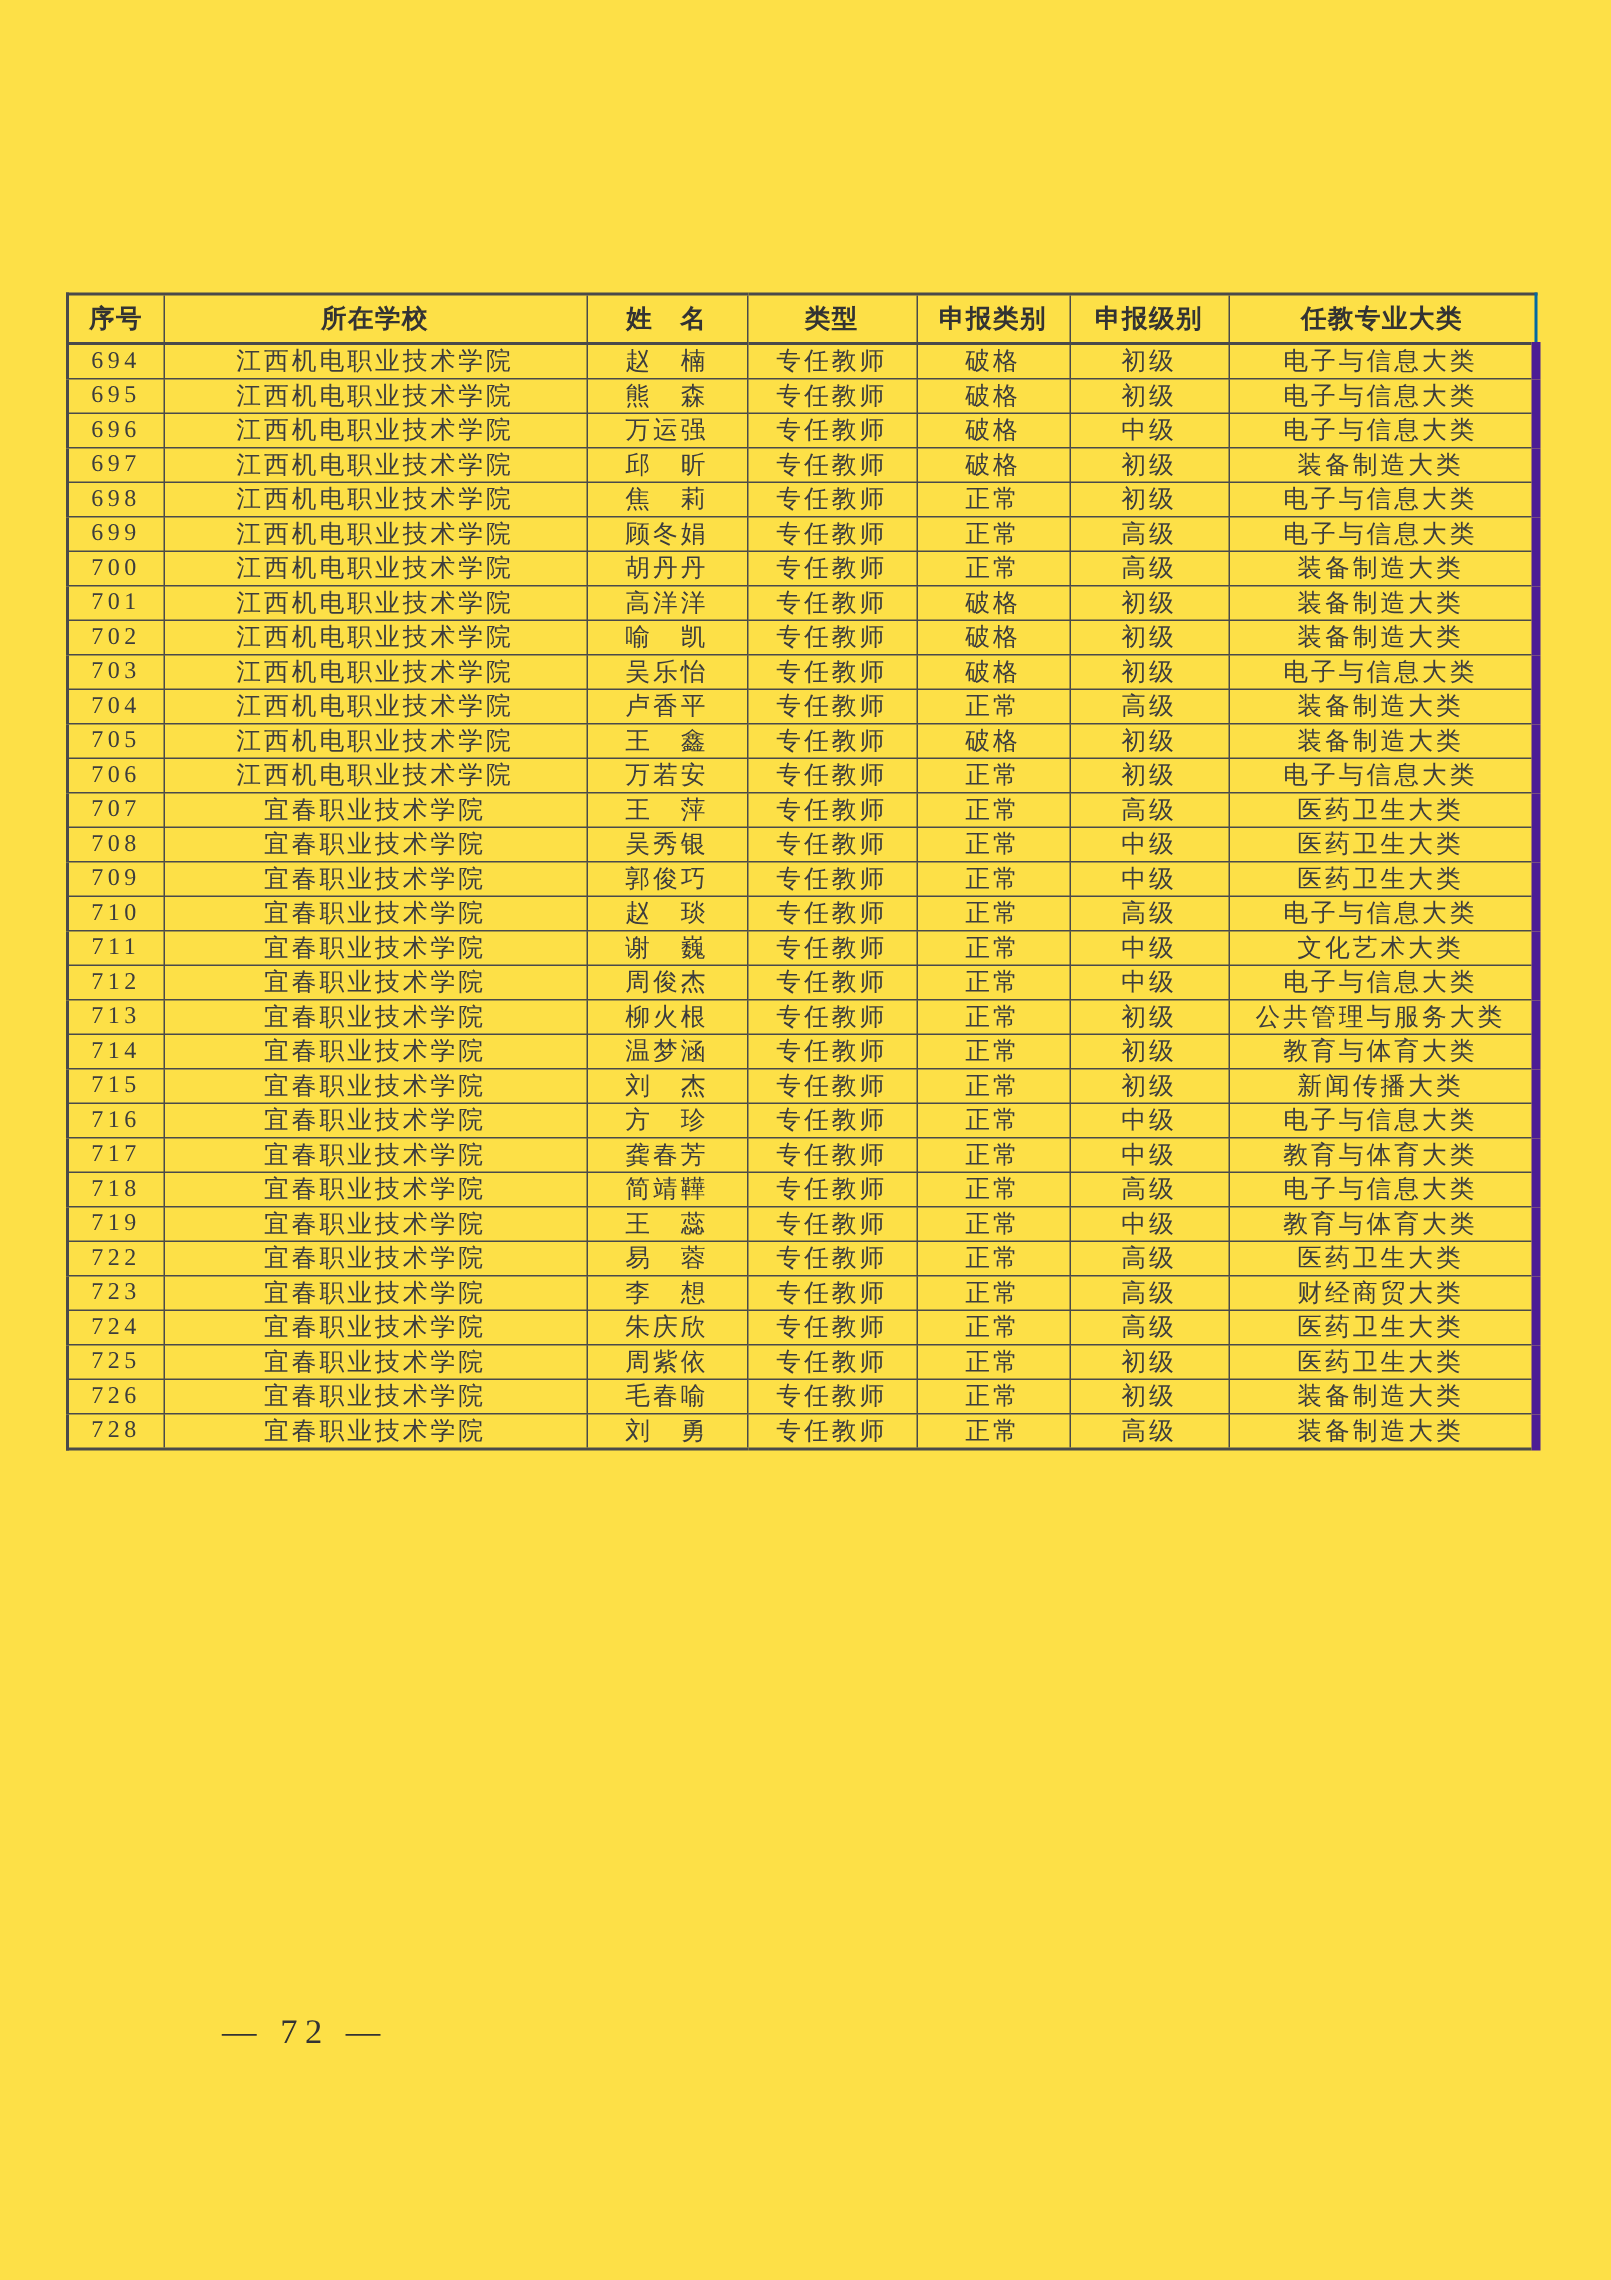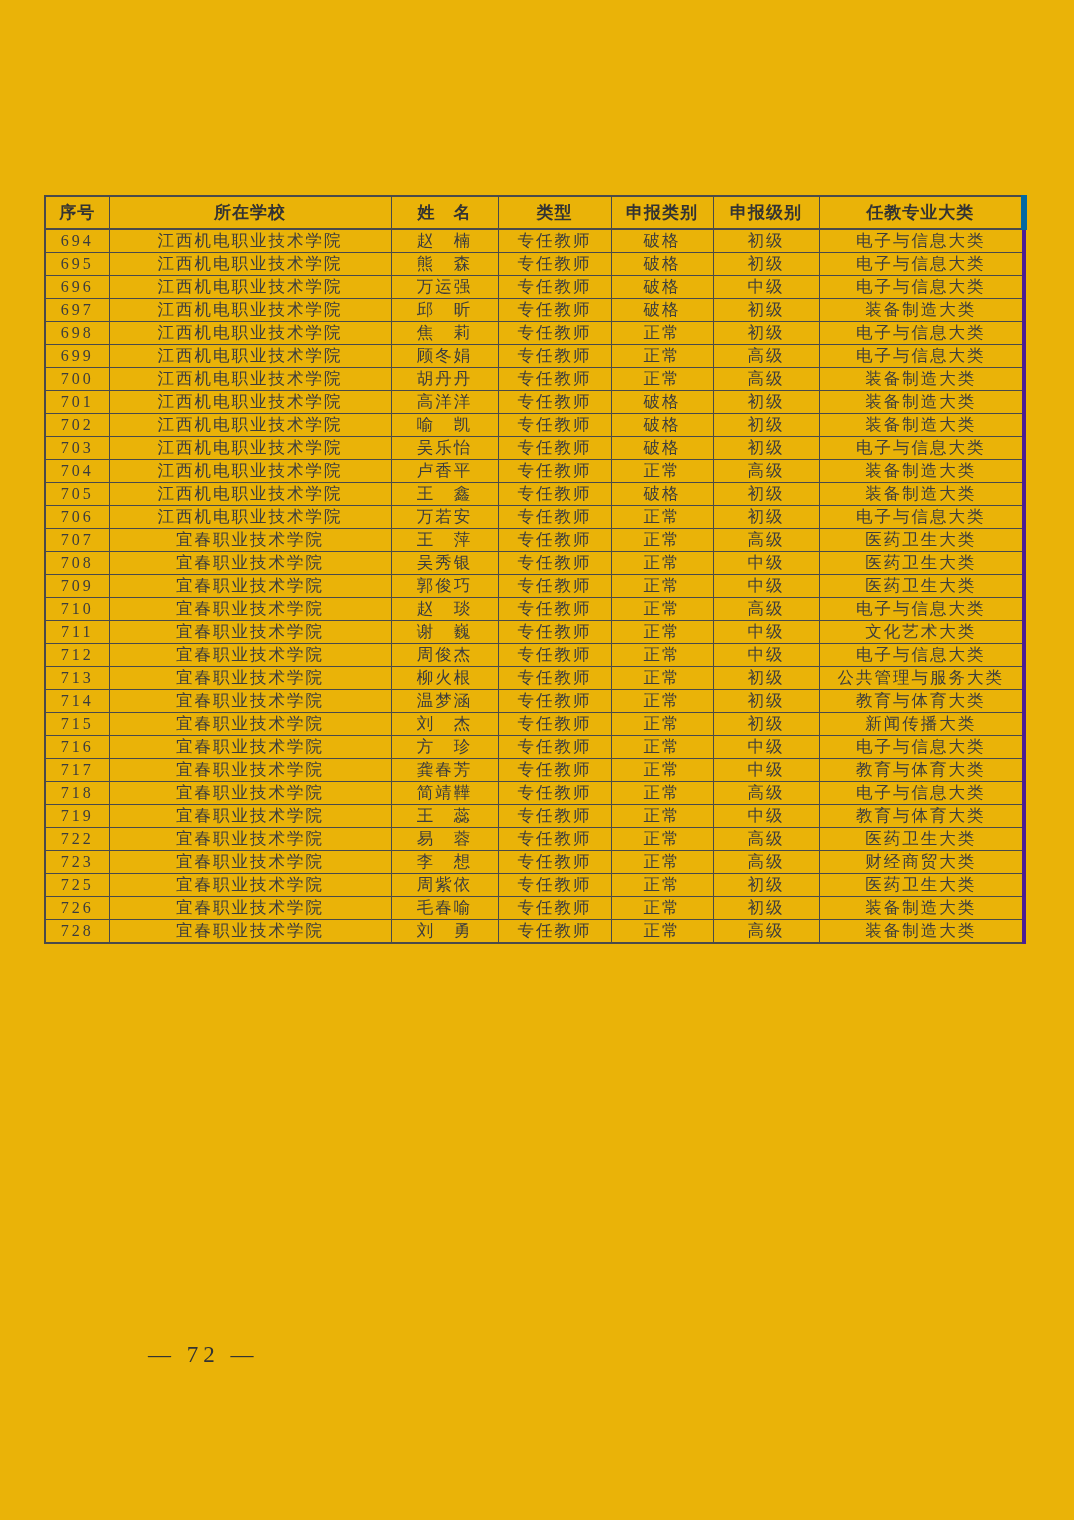--- a/index.html
+++ b/index.html
@@ -1,20 +1,20 @@
 <!DOCTYPE html>
 <html><head>
 <meta charset="utf-8">
 <style>
   html,body{margin:0;padding:0;background:#ffffff;}
   .page{
     position:relative;
     width:1074px;
     height:1520px;
-    background:#eab308;
+    background:#fde047;
     font-family:"Liberation Serif","DejaVu Serif",serif;
     color:#3d3d3d;
     overflow:hidden;
   }
   .roster-table{
     position:absolute;
     left:44px;
     top:195px;
     width:979px;
     border-collapse:collapse;
@@ -34,32 +34,32 @@
   .roster-table th{
     font-family:"DejaVu Sans","Liberation Sans",sans-serif;
     font-weight:bold;
     font-size:17px;
     color:#333333;
     letter-spacing:1px;
     border-top:2px solid #4a4a4a;
     border-bottom:2px solid #4a4a4a;
   }
   .roster-table th:first-child{border-left:2px solid #4a4a4a;}
-  .roster-table th:last-child{border-right:6px solid #0369a1;margin-left:12px;}
+  .roster-table th:last-child{border-right:2px solid #0369a1;margin-left:12px;}
   .roster-table td{
     font-size:16.5px;
     letter-spacing:2px;
     color:#3d3d3d;
   }
   .roster-table td.c-no{
     font-size:16px;
     letter-spacing:3px;
   }
   .roster-table tbody td:first-child{border-left:2px solid #4a4a4a;}
-  .roster-table tbody td:last-child{border-right:4px solid #4c1d95;}
+  .roster-table tbody td:last-child{border-right:6px solid #4c1d95;}
   .roster-table tbody tr:last-child td{border-bottom:2px solid #4a4a4a;}
   .page-number{
     position:absolute;
     left:148px;
     top:1342px;
     font-family:"Liberation Serif","DejaVu Serif",serif;
     font-size:23px;
     letter-spacing:5px;
     color:#333333;
   }
@@ -337,20 +337,29 @@
         <tr>
           <td class="c-no">723</td>
           <td class="c-school">宜春职业技术学院</td>
           <td class="c-name">李　想</td>
           <td class="c-type">专任教师</td>
           <td class="c-category">正常</td>
           <td class="c-level">高级</td>
           <td class="c-major">财经商贸大类</td>
         </tr>
         <tr>
+          <td class="c-no">724</td>
+          <td class="c-school">宜春职业技术学院</td>
+          <td class="c-name">朱庆欣</td>
+          <td class="c-type">专任教师</td>
+          <td class="c-category">正常</td>
+          <td class="c-level">高级</td>
+          <td class="c-major">医药卫生大类</td>
+        </tr>
+        <tr>
           <td class="c-no">725</td>
           <td class="c-school">宜春职业技术学院</td>
           <td class="c-name">周紫依</td>
           <td class="c-type">专任教师</td>
           <td class="c-category">正常</td>
           <td class="c-level">初级</td>
           <td class="c-major">医药卫生大类</td>
         </tr>
         <tr>
           <td class="c-no">726</td>

